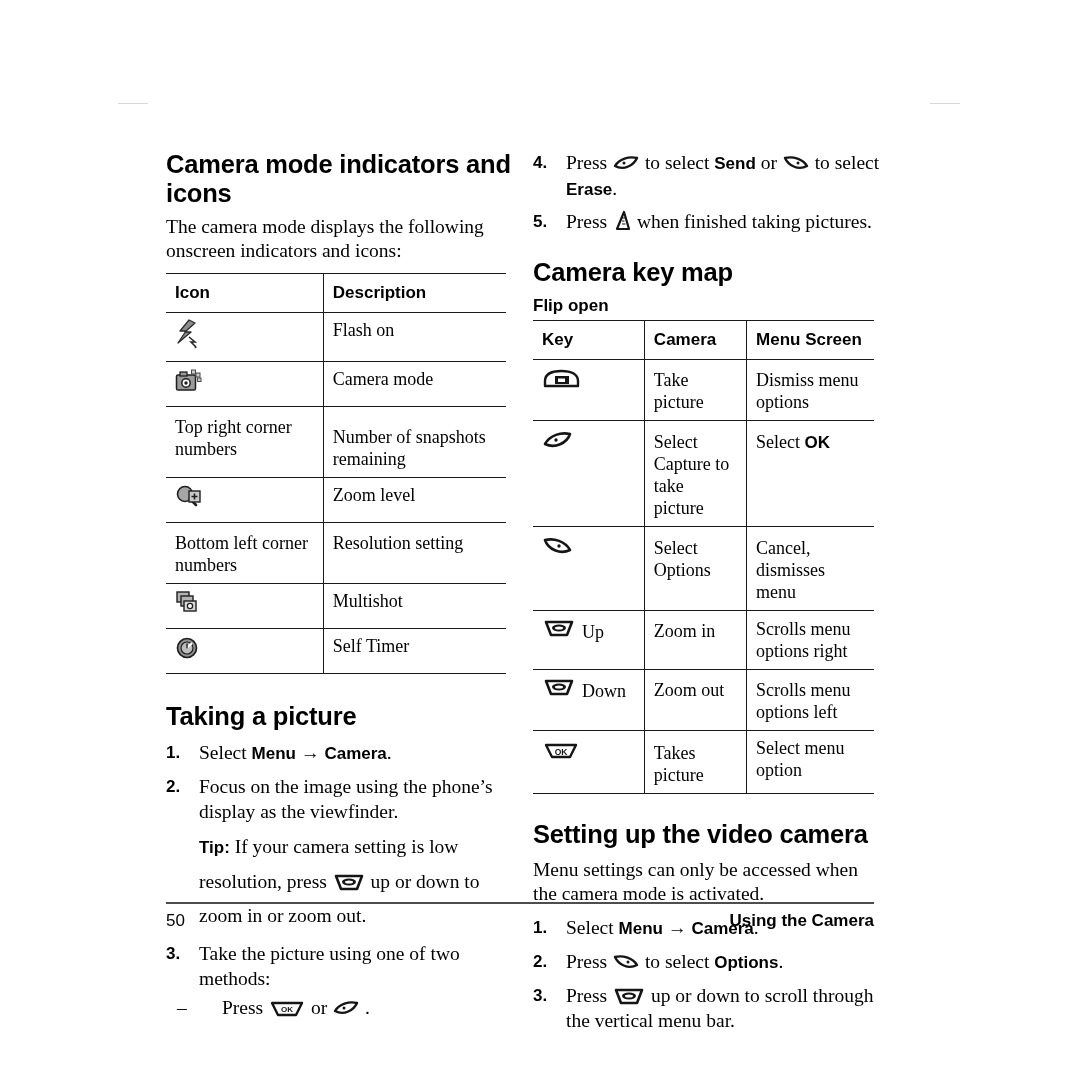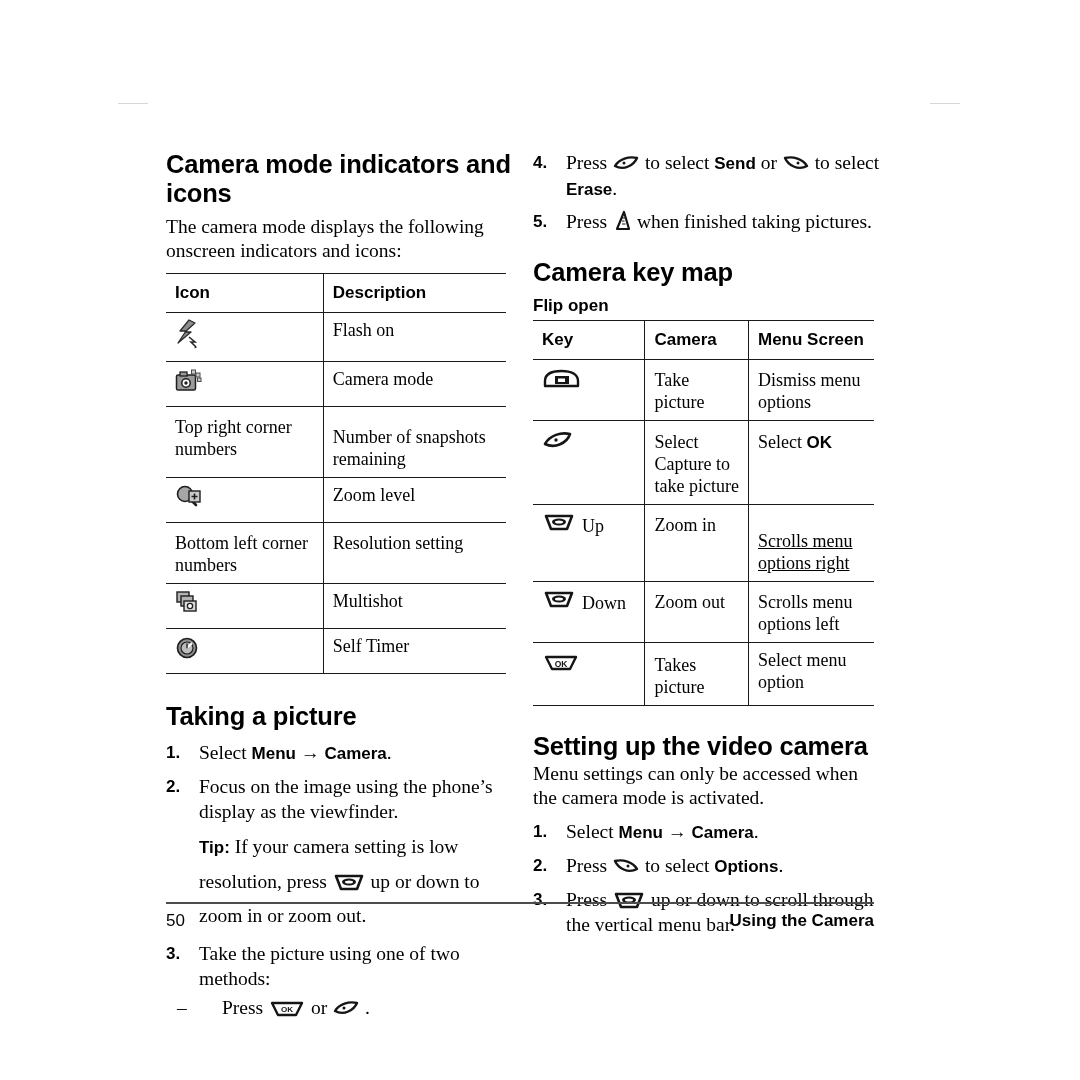--- a/index.html
+++ b/index.html
@@ -383,33 +383,45 @@
                 <circle cx="14" cy="9" r="1.7" fill="#151515"></circle>
               </svg>
             </span>
           </td>
           <td class="c-cam vsep" style="padding-top:10px;">Select Capture to take picture</td>
           <td class="c-menu vsep" style="padding-top:10px;">
             <span>Select </span><b class="ui">OK</b>
           </td>
         </tr>
 
+        <tr>
+          <td class="c-key icon-cell" style="padding-top:10px; padding-bottom:14px;">
+            <span class="ic-tbl">
+              <svg width="32" height="20" viewBox="0 0 32 20">
+                <path d="M28 13 C23 4, 12 1, 3 3 C6 12, 18 18, 28 13 Z" fill="#ffffff" stroke="#151515" stroke-width="2.6" stroke-linejoin="round"></path>
+                <circle cx="17" cy="9" r="1.7" fill="#151515"></circle>
+              </svg>
+            </span>
+          </td>
+          <td class="c-cam vsep" style="padding-top:10px;">Select Options</td>
+          <td class="c-menu vsep" style="padding-top:10px;">Cancel, dismisses menu</td>
+        </tr>
 
         <tr>
           <td class="c-key keyname" style="padding-top:9px;">
             <span class="ic-tbl">
               <svg width="34" height="18" viewBox="0 0 34 18">
                   <path d="M4 2 L30 2 L25 15 L9 15 Z" fill="#ffffff" stroke="#151515" stroke-width="2.6" stroke-linejoin="round"></path>
                   <ellipse cx="17" cy="8" rx="7" ry="3.4" fill="#151515"></ellipse>
                   <ellipse cx="17" cy="8" rx="4" ry="1.5" fill="#ffffff"></ellipse>
                 </svg>
             </span><span class="kl">Up</span>
           </td>
           <td class="c-cam vsep" style="padding-top:9px;">Zoom in</td>
-          <td class="c-menu vsep" style="padding-top:25px;text-decoration:underline;">Scrolls menu options right</td>
+          <td class="c-menu vsep" style="padding-top:7px;">Scrolls menu options right</td>
         </tr>
 
         <tr>
           <td class="c-key keyname" style="padding-top:9px;">
             <span class="ic-tbl">
               <svg width="34" height="18" viewBox="0 0 34 18">
                   <path d="M4 2 L30 2 L25 15 L9 15 Z" fill="#ffffff" stroke="#151515" stroke-width="2.6" stroke-linejoin="round"></path>
                   <ellipse cx="17" cy="8" rx="7" ry="3.4" fill="#151515"></ellipse>
                   <ellipse cx="17" cy="8" rx="4" ry="1.5" fill="#ffffff"></ellipse>
                 </svg>
@@ -427,21 +439,21 @@
                   <text x="19" y="12.5" font-family="Liberation Sans, sans-serif" font-size="8.5" font-weight="bold" text-anchor="middle" fill="#151515">OK</text>
                 </svg>
             </span>
           </td>
           <td class="c-cam vsep" style="padding-top:11px;">Takes picture</td>
           <td class="c-menu vsep" style="">Select menu option</td>
         </tr>
       </tbody>
     </table>
 
-    <h1 class="sect" style="margin-top:26px; margin-bottom:1px;">Setting up the video camera</h1>
+    <h1 class="sect" style="margin-top:26px; margin-bottom:9px;">Setting up the video camera</h1>
 
     <p class="body" style="margin-bottom:10px;">Menu settings can only be accessed when the camera mode is activated.</p>
 
     <ol class="steps">
       <li class="step">
         <span class="num">1.</span>
         <span>Select </span><b class="ui">Menu</b><span class="arrow"> → </span><b class="ui">Camera</b><span>.</span>
       </li>
 
       <li class="step">

